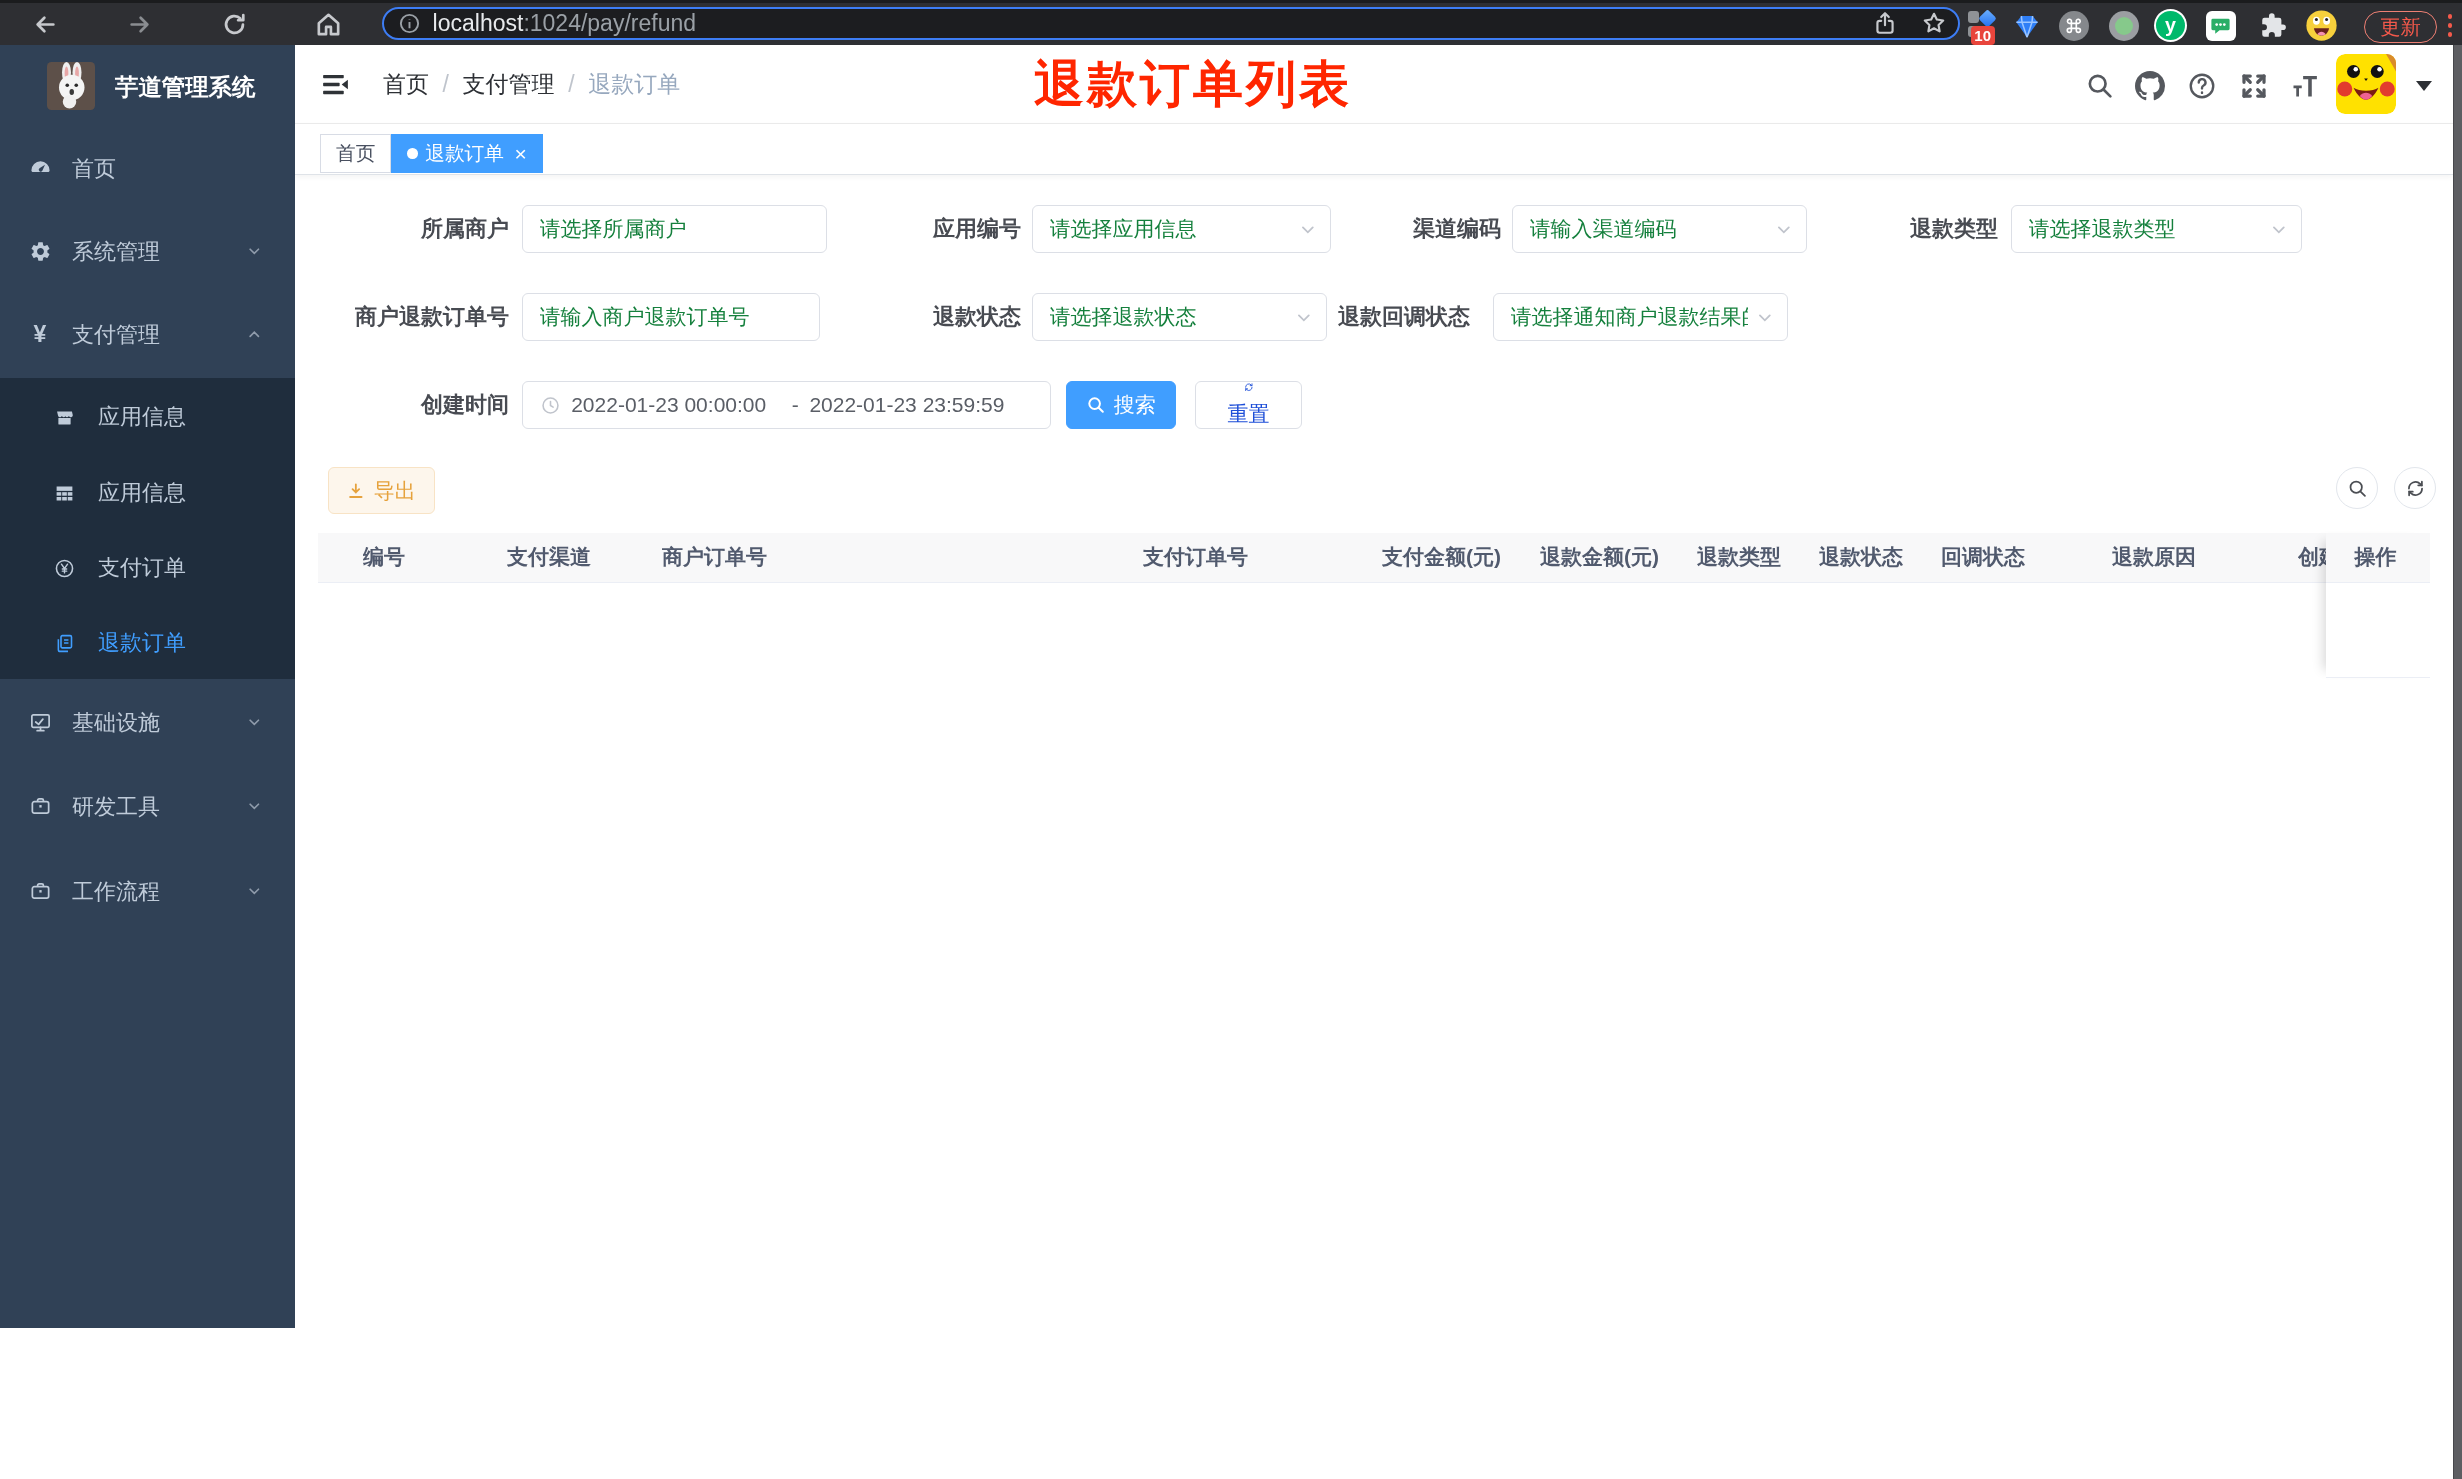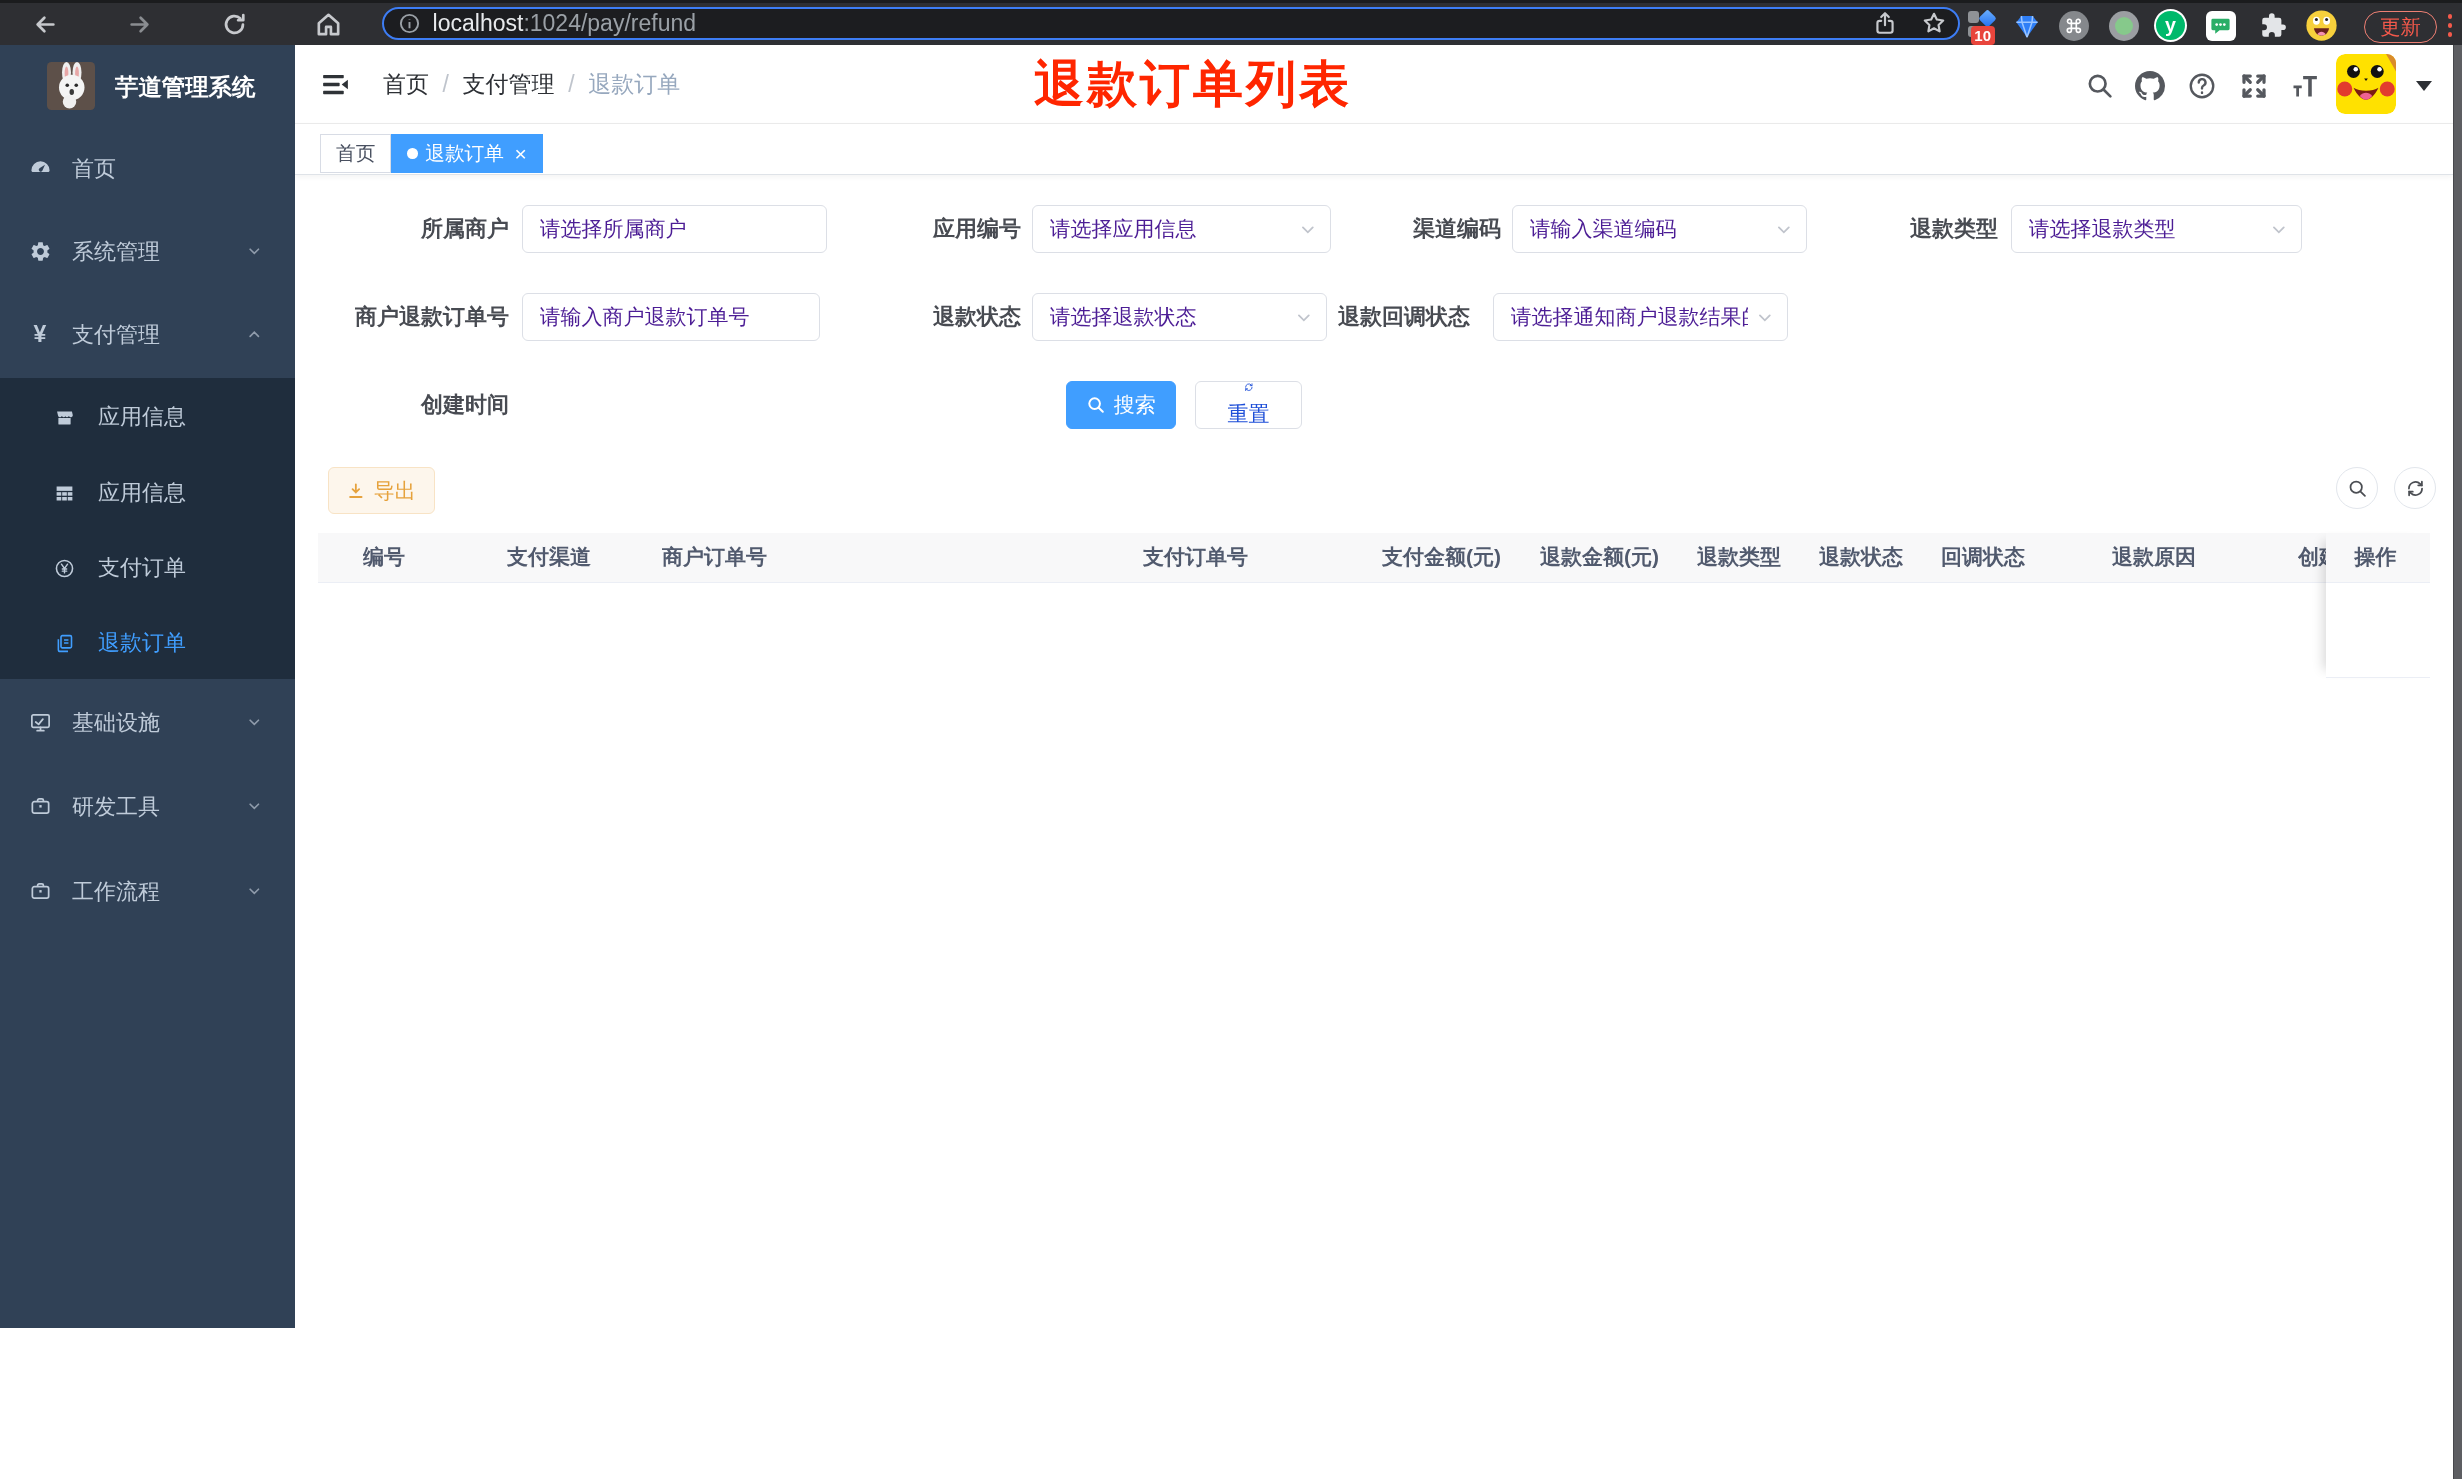--- a/index.html
+++ b/index.html
@@ -66,21 +66,21 @@
 
   
   .tags{position:absolute;left:0;top:79px;right:0;height:51px;background:#fff;border-bottom:1.5px solid #dfe3e8;box-shadow:0 1.5px 6px rgba(0,0,0,.05);box-sizing:border-box;}
   .tag{position:absolute;top:9.8px;height:39px;box-sizing:border-box;display:flex;align-items:center;border:1.5px solid #d8dce5;background:#fff;color:#495060;font-size:19.7px;padding:0 15px;gap:7.6px;cursor:pointer;}
   .tag.active{background:#409eff;border-color:#409eff;color:#fff;}
   .tag .dot{width:10.6px;height:10.6px;border-radius:50%;background:#fff;}
   .tag .x{font-size:21px;line-height:1;margin-left:3px;}
 
   
   .f-label{position:absolute;height:48px;line-height:48px;text-align:right;color:#484b52;font-weight:600;font-size:22px;white-space:nowrap;}
-  .f-input{position:absolute;height:48px;background:#fff;border:1.5px solid #dcdfe6;border-radius:6px;box-sizing:border-box;display:flex;align-items:center;padding:0 16.6px;font-size:21px;color:#4c1d95;overflow:hidden;}
+  .f-input{position:absolute;height:48px;background:#fff;border:1.5px solid #dcdfe6;border-radius:6px;box-sizing:border-box;display:flex;align-items:center;padding:0 16.6px;font-size:21px;color:#15803d;overflow:hidden;}
   .f-input .ph{white-space:nowrap;overflow:hidden;}
   .f-input .chev{position:absolute;right:12px;top:13.6px;width:19.7px;height:19.7px;color:#c0c4cc;}
   .f-input.has-chev{padding-right:39px;}
   .date-input{gap:10.6px;color:#5a5e66;}
   .date-input .clk{color:#c0c4cc;flex:none;}
   .date-input .dv{white-space:nowrap;overflow:hidden;flex:none;}
   .date-input .dv.start{width:210px;}
   .date-input .dv.end{width:195px;}
   .date-input .dsep{color:#5a5e66;flex:none;}
   .btn{position:absolute;height:48px;border-radius:6px;box-sizing:border-box;display:flex;align-items:center;justify-content:center;gap:7.6px;font-size:21px;cursor:pointer;}
@@ -485,20 +485,29 @@
   <div class="f-input has-chev" style="left:1198px;top:248px;width:295px;">
     <span class="ph" style="width:242px;">请选择通知商户退款结果的</span>
     <span class="chev">
         <svg width="19.7" height="19.7" viewBox="0 0 24 24" fill="none" stroke="currentColor" stroke-width="2.2" stroke-linecap="round">
           <path d="M6 9l6 6 6-6"></path>
         </svg>
       </span>
   </div>
 
   <div class="f-label" style="left:45px;top:336px;width:169px;">创建时间</div>
+  <div class="f-input date-input" style="left:227px;top:336px;width:529px;">
+    <svg class="clk" width="21" height="21" viewBox="0 0 24 24" fill="none" stroke="currentColor" stroke-width="1.8" stroke-linecap="round">
+        <circle cx="12" cy="12" r="8.5"></circle>
+        <path d="M12 7.5V12l3 1.8"></path>
+      </svg>
+    <span class="dv start">2022-01-23 00:00:00</span>
+    <span class="dsep">-</span>
+    <span class="dv end">2022-01-23 23:59:59</span>
+  </div>
   <div class="btn btn-primary" style="left:771px;top:336px;width:110px;">
     <svg width="19.7" height="19.7" viewBox="0 0 24 24" fill="none" stroke="currentColor" stroke-width="2.4" stroke-linecap="round">
         <circle cx="10.5" cy="10.5" r="6.5"></circle>
         <path d="M15.5 15.5L20.5 20.5"></path>
       </svg>
     <span>搜索</span>
   </div>
   <div class="btn btn-plain" style="left:900px;top:336px;width:107px;">
     <svg width="19.7" height="19.7" viewBox="0 0 24 24" fill="none" stroke="currentColor" stroke-width="2" stroke-linecap="round">
         <path d="M4.5 12a7.5 7.5 0 0 1 12.8-5.3L19 8.4"></path>

